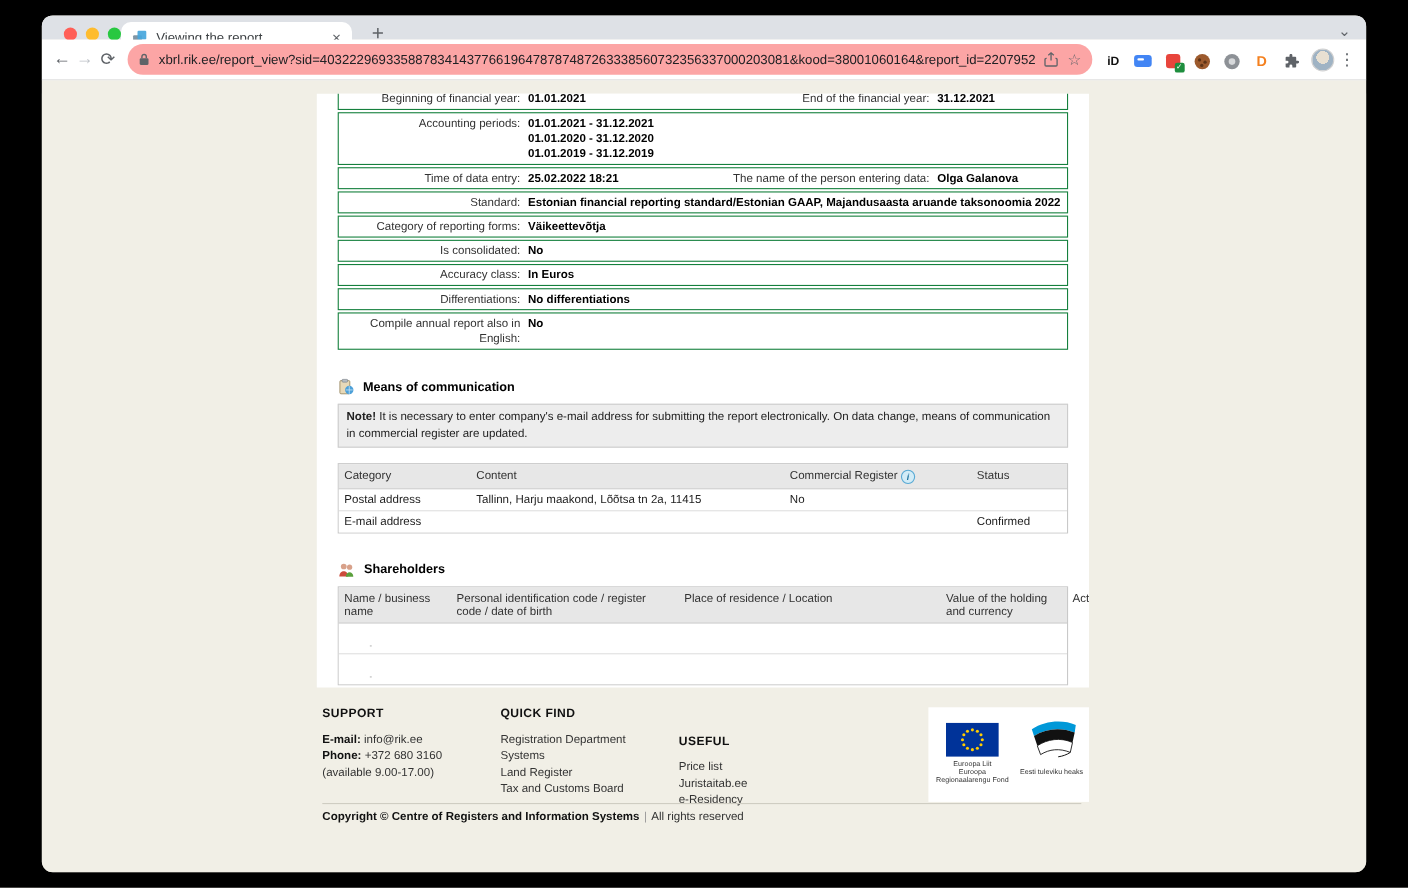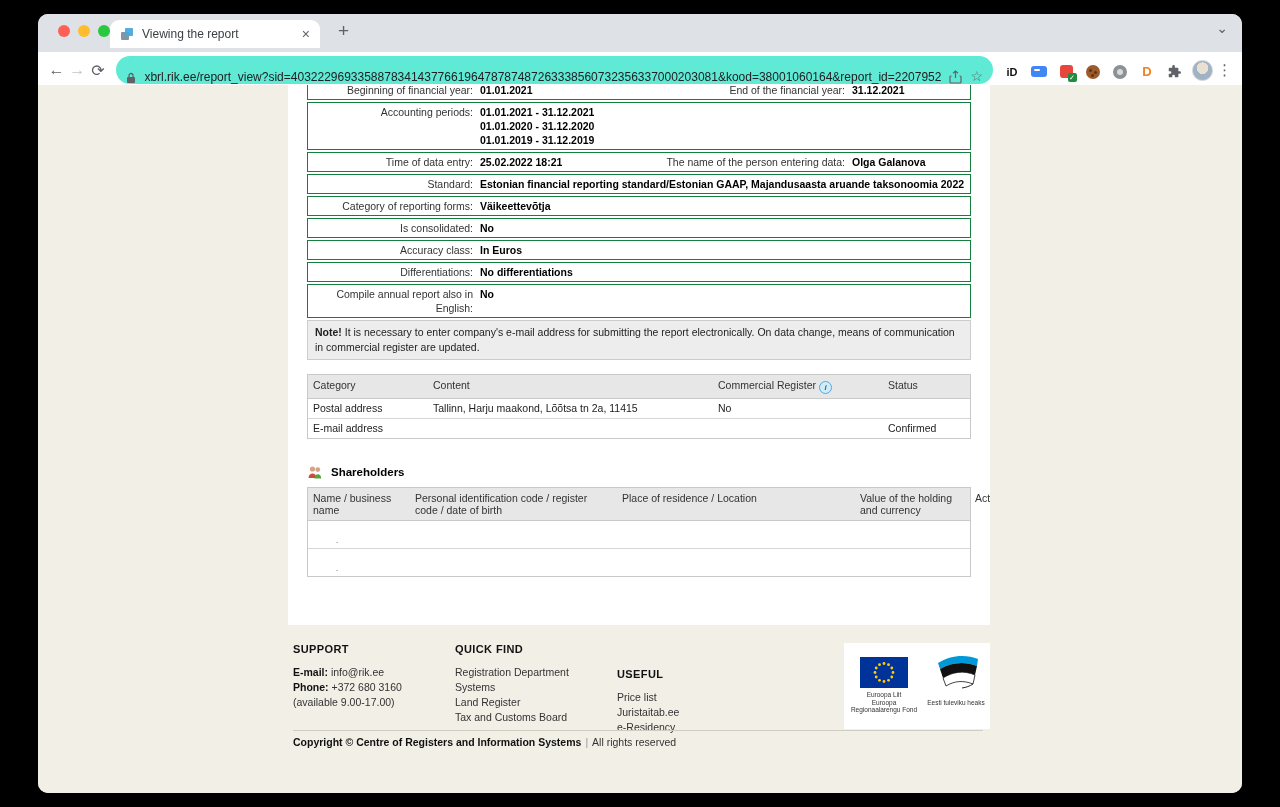--- a/index.html
+++ b/index.html
@@ -1,35 +1,35 @@
 <!DOCTYPE html>
 <html><head>
 <meta charset="utf-8">
 <style>
   html,body{margin:0;padding:0;}
   body{width:1280px;height:807px;background:#000;font-family:"Liberation Sans",sans-serif;position:relative;overflow:hidden;}
   .window{position:absolute;left:38px;top:14px;width:1204px;height:779px;border-radius:10px;overflow:hidden;background:#f1efe6;box-shadow:0 10px 30px rgba(0,0,0,.6);}
   
-  .tabstrip{position:relative;height:38px;background:#dee1e6;}
+  .tabstrip{position:relative;height:22px;background:#dee1e6;}
   .traffic{position:absolute;left:20px;top:11px;display:flex;gap:8px;}
   .light{width:12px;height:12px;border-radius:50%;display:inline-block;}
   .light.red{background:#ff5f57;}
   .light.yellow{background:#febc2e;}
   .light.green{background:#28c840;}
   .tab{position:absolute;left:72px;top:6px;width:210px;height:28px;background:#fff;border-radius:9px 9px 0 0;display:flex;align-items:center;padding:0 10px;box-sizing:border-box;}
   .tab-title{font-size:12px;color:#3c4043;flex:1;margin-left:8px;white-space:nowrap;overflow:hidden;}
   .tab-close{font-size:14px;color:#5f6368;cursor:default;}
   .newtab{position:absolute;left:292px;top:4px;font-size:19px;color:#5f6368;padding:2px 8px;}
   .strip-chevron{position:absolute;right:14px;top:6px;font-size:14px;color:#5f6368;}
   
   .toolbar{position:relative;height:37px;background:#fff;display:flex;align-items:center;border-bottom:1px solid #e2e2e2;box-sizing:border-box;}
   .navbtn{font-size:16px;color:#5f6368;width:24px;text-align:center;}
   .navbtn.disabled{color:#c1c5ca;}
   .navbtn.back{margin-left:8px;}
-  .omnibox{margin-left:8px;height:28px;width:905px;background:#5eead4;border-radius:14px;display:flex;align-items:flex-end;padding:0 10px;box-sizing:border-box;}
+  .omnibox{margin-left:8px;height:28px;width:905px;background:#fca5a5;border-radius:14px;display:flex;align-items:center;padding:0 10px;box-sizing:border-box;}
   .url{font-size:12px;color:#202124;margin-left:8px;white-space:nowrap;overflow:hidden;flex:1;}
   .obicon{color:#5f6368;margin-left:8px;display:flex;align-items:center;}
   .extbar{display:flex;align-items:flex-end;gap:9px;margin-left:10px;}
   .ext{width:18px;height:18px;display:flex;align-items:center;justify-content:center;font-size:11px;}
   .ext-id{font-weight:bold;color:#111;font-size:11px;}
   .ext-card{width:16px;height:11px;border-radius:3px;background:#4285f4;position:relative;}
   .ext-card:after{content:"";position:absolute;left:3px;top:3px;width:6px;height:2px;background:#fff;border-radius:1px;}
   .ext-pass{width:13px;height:13px;border-radius:3px;background:#e8453c;position:relative;}
   .ext-pass:after{content:"✓";position:absolute;right:-4px;bottom:-4px;width:9px;height:9px;background:#1e8e3e;color:#fff;font-size:7px;line-height:9px;text-align:center;border-radius:2px;}
   .ext-cookie{width:14px;height:14px;border-radius:50%;background:#9c5a2d;position:relative;}
@@ -200,20 +200,31 @@
         <div class="info-row">
           <span class="info-label">Differentiations:</span>
           <span class="info-value">No differentiations</span>
         </div>
         <div class="info-row">
           <span class="info-label">Compile annual report also in English:</span>
           <span class="info-value">No</span>
         </div>
       </div>
 
+      <div class="sect">
+        <span style="display:flex;">
+          <svg width="15" height="15" viewBox="0 0 15 15">
+              <rect x="2" y="2" width="9" height="12" rx="1" fill="#e8d9b8" stroke="#9a8a62" stroke-width="0.8"></rect>
+              <rect x="4" y="0.8" width="5" height="2.6" rx="0.8" fill="#b7bdc4" stroke="#7d838a" stroke-width="0.6"></rect>
+              <circle cx="10.5" cy="10.5" r="3.8" fill="#4da0d8"></circle>
+              <path d="M7.4 10.5h6.2M10.5 7v7" stroke="#cfe8f7" stroke-width="0.7"></path>
+            </svg>
+        </span>
+        <span>Means of communication</span>
+      </div>
       <div class="notebox">
         <b>Note!</b><span> It is necessary to enter company's e-mail address for submitting the report electronically. On data change, means of communication in commercial register are updated.</span>
       </div>
       <div class="gtable">
         <div class="ghead">
           <span class="gc c-cat">Category</span>
           <span class="gc c-content">Content</span>
           <span class="gc c-comm"><span>Commercial Register</span><span class="info-i">i</span></span>
           <span class="gc c-status">Status</span>
 

